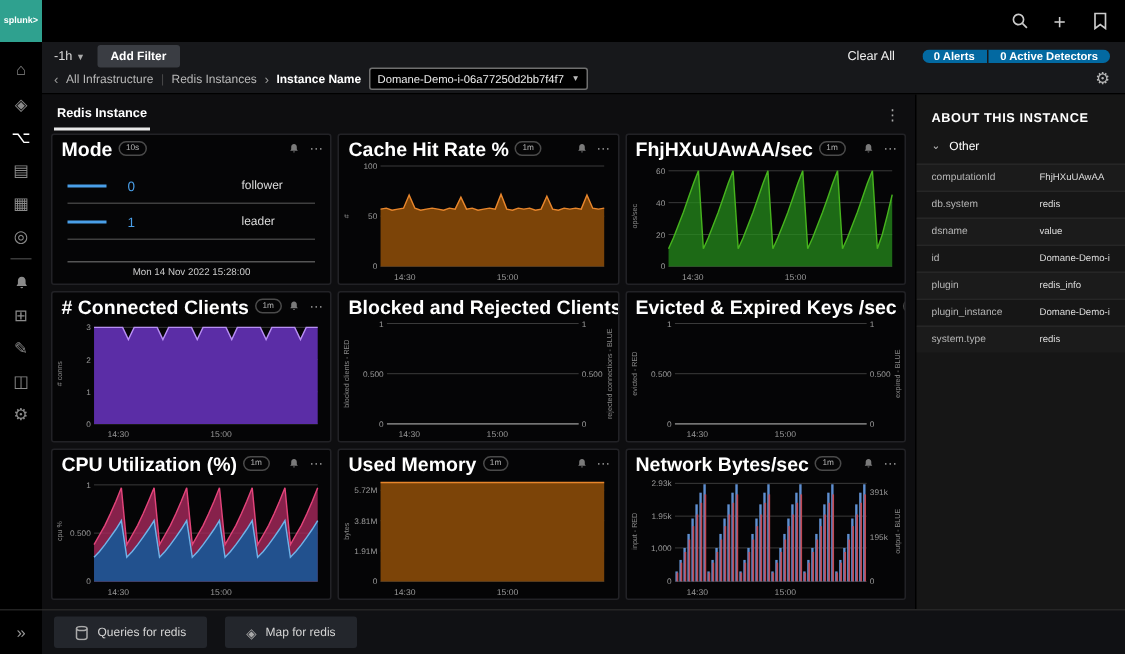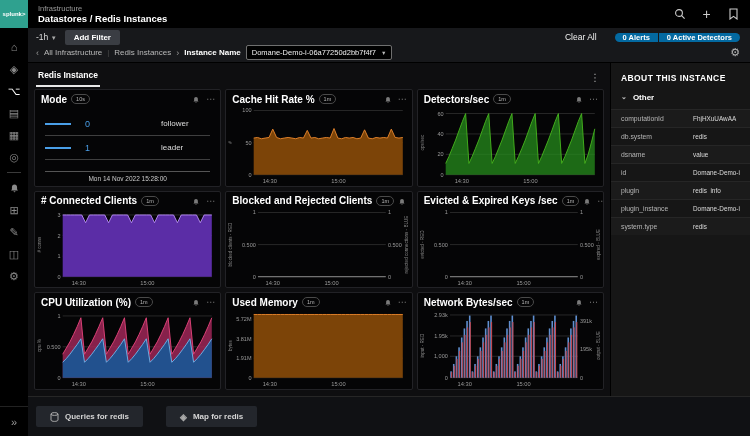--- a/index.html
+++ b/index.html
@@ -54,51 +54,51 @@
   .content { flex:1; display:flex; min-height:0; }
   .charts-col { flex:1; background:#0e0e10; display:flex; flex-direction:column; min-width:0; }
   .tabrow { height:24px; display:flex; align-items:flex-end; padding:0 10px 0 8px; }
   .tab { font-size:8.5px; font-weight:bold; color:#fff; padding:4px 2px 5px; border-bottom:2px solid #e8e8e8; cursor:pointer; }
   .kebab { margin-left:auto; color:#aaa; font-size:10px; cursor:pointer; padding-bottom:4px; }
 
   .grid { flex:1; display:grid; grid-template-columns:repeat(3,1fr); grid-template-rows:repeat(3,1fr);
     gap:4px; padding:2px 6px 6px 6px; min-height:0; }
   .chart-card { background:#050506; border:1px solid #222226; border-radius:2px; display:flex; flex-direction:column; min-height:0; overflow:hidden; }
   .cc-head { height:16px; display:flex; align-items:center; gap:4px; padding:2px 5px 0 6px; flex-shrink:0; }
-  .cc-title { font-size:10px; font-weight:bold; color:#fff; white-space:nowrap; }
+  .cc-title { font-size:13px; font-weight:bold; color:#fff; white-space:nowrap; }
   .cc-badge { font-size:5.5px; color:#b5b5b5; border:1px solid #4a4a4a; border-radius:6px; padding:0 4px; line-height:8px; }
   .cc-tools { margin-left:auto; display:flex; align-items:center; gap:6px; }
   .cc-dots { color:#8a8a8a; font-size:9px; line-height:8px; cursor:pointer; }
   .cc-body { flex:1; min-height:0; }
   .cc-body svg { width:100%; height:100%; display:block; }
   svg text { font-family:"Liberation Sans", sans-serif; }
 
   
   .mode-body { flex:1; display:flex; flex-direction:column; padding:6px 10px 3px; }
   .mode-row { display:flex; align-items:center; height:24px; border-bottom:1px solid #3f3f3f; }
   .mode-swatch { width:26px; border-top:2px solid #4a9fe8; margin-right:14px; }
   .mode-val { color:#4a9fe8; font-size:9px; width:40px; }
   .mode-label { color:#ddd; font-size:8px; margin-left:36px; }
   .mode-footer { margin-top:auto; border-top:1px solid #555; text-align:center; color:#ccc; font-size:6.5px; padding:3px 0 1px; }
 
   
   .about { width:140px; background:#161616; border-left:1px solid #000; flex-shrink:0; overflow:hidden; }
   .about-title { font-size:8.5px; font-weight:bold; color:#fff; letter-spacing:.4px; padding:10px 10px 8px; }
-  .about-section { display:flex; align-items:flex-start; gap:6px; font-size:8px; font-weight:bold; color:#fff;
+  .about-section { display:flex; align-items:flex-start; gap:6px; font-size:8px; font-weight:normal; color:#fff;
     padding:2px 10px 7px; cursor:pointer; }
   .about-section .caret { color:#bbb; font-size:7px; }
   .about-row { display:grid; grid-template-columns:72px 1fr; padding:5px 10px; border-top:1px solid #262626;
     align-items:center; }
   .about-row:nth-child(odd) { background:#1b1b1b; }
   .ar-key { font-size:6.8px; color:#b5b5b5; }
   .ar-val { font-size:6.4px; color:#dcdcdc; white-space:nowrap; overflow:hidden; }
 
   
-  .bottombar { height:40px; background:#101114; border-top:1px solid #262626; display:flex; align-items:center;
-    gap:23px; padding:0 8px; flex-shrink:0;font-weight:bold; }
+  .bottombar { height:30px; background:#101114; border-top:1px solid #262626; display:flex; align-items:center;
+    gap:12px; padding:0 8px; flex-shrink:0; }
   .f-btn { display:flex; align-items:center; gap:6px; background:#23262c; border-radius:2px; height:21px;
     padding:0 14px; cursor:pointer; color:#d5d5d5; font-size:8px; }
   .f-btn .fi { color:#aaa; font-size:9px; display:flex; align-items:center; }
 </style>
 </head>
 <body>
 
 <div class="app">
 
   <div class="sidebar">
@@ -120,24 +120,20 @@
         <div class="side-ic">✎</div>
         <div class="side-ic">◫</div>
         <div class="side-ic">⚙</div>
       </div>
     <div class="expand">»</div>
   </div>
 
   <div class="main">
 
     <div class="topbar">
-      <div>
-        <div class="eyebrow">Infrastructure</div>
-        <div class="tb-title">Datastores / Redis Instances</div>
-      </div>
       <div class="tb-icons">
         <span class="ic">
           <svg width="12" height="12" viewBox="0 0 12 12">
               <circle cx="5" cy="5" r="3.4" fill="none" stroke="#ccc" stroke-width="1.1"></circle>
               <line x1="7.6" y1="7.6" x2="10.6" y2="10.6" stroke="#ccc" stroke-width="1.1"></line>
             </svg>
         </span>
         <span class="ic plus-ic">+</span>
         <span class="ic">
           <svg width="11" height="12" viewBox="0 0 11 12">
@@ -226,21 +222,21 @@
                   <text x="6" y="36.75" text-anchor="middle" font-size="4.6" fill="#8a8a8a" transform="rotate(-90 6 36.75)">#</text>
                   <text x="34.4" y="77.5" text-anchor="start" font-size="5.4" fill="#9a9a9a">14:30</text>
                   <text x="98.8" y="77.5" text-anchor="start" font-size="5.4" fill="#9a9a9a">15:00</text>
                   <polygon points="26.0,32.2 29.6,31.6 33.2,32.9 36.8,32.2 40.4,31.6 43.9,23.2 47.5,31.6 51.1,32.9 54.7,32.2 58.3,31.6 61.9,32.2 65.5,32.9 69.1,31.6 72.7,32.2 76.3,24.5 79.8,32.2 83.4,31.6 87.0,32.9 90.6,32.2 94.2,31.6 97.8,32.2 101.4,22.6 105.0,32.2 108.6,32.9 112.2,31.6 115.7,32.2 119.3,31.6 122.9,32.9 126.5,32.2 130.1,23.9 133.7,32.2 137.3,32.9 140.9,31.6 144.5,32.2 148.1,31.6 151.6,32.2 155.2,23.2 158.8,31.6 162.4,32.2 166.0,31.6 166,69 26,69" fill="#7c4408"></polygon>
                   <polyline points="26.0,32.2 29.6,31.6 33.2,32.9 36.8,32.2 40.4,31.6 43.9,23.2 47.5,31.6 51.1,32.9 54.7,32.2 58.3,31.6 61.9,32.2 65.5,32.9 69.1,31.6 72.7,32.2 76.3,24.5 79.8,32.2 83.4,31.6 87.0,32.9 90.6,32.2 94.2,31.6 97.8,32.2 101.4,22.6 105.0,32.2 108.6,32.9 112.2,31.6 115.7,32.2 119.3,31.6 122.9,32.9 126.5,32.2 130.1,23.9 133.7,32.2 137.3,32.9 140.9,31.6 144.5,32.2 148.1,31.6 151.6,32.2 155.2,23.2 158.8,31.6 162.4,32.2 166.0,31.6" fill="none" stroke="#e8862c" stroke-width="0.9"></polyline>
                 </svg>
               </div>
             </div>
             <div class="chart-card">
               <div class="cc-head">
-                <span class="cc-title">Detectors/sec</span>
+                <span class="cc-title">FhjHXuUAwAA/sec</span>
                 <span class="cc-badge">1m</span>
                 <div class="cc-tools">
                   <span><svg width="8" height="8" viewBox="0 0 12 12">
                       <path d="M6 1.6 C4.2 1.6 3.2 3 3.2 4.6 L3.2 6.8 L2.2 8.3 L9.8 8.3 L8.8 6.8 L8.8 4.6 C8.8 3 7.8 1.6 6 1.6 Z M5 9 a1 1 0 0 0 2 0 Z" fill="#7a7a7a"></path>
                     </svg></span>
                   <span class="cc-dots">⋯</span>
                 </div>
               </div>
               <div class="cc-body">
                 <svg viewBox="0 0 174 80" preserveAspectRatio="none">

